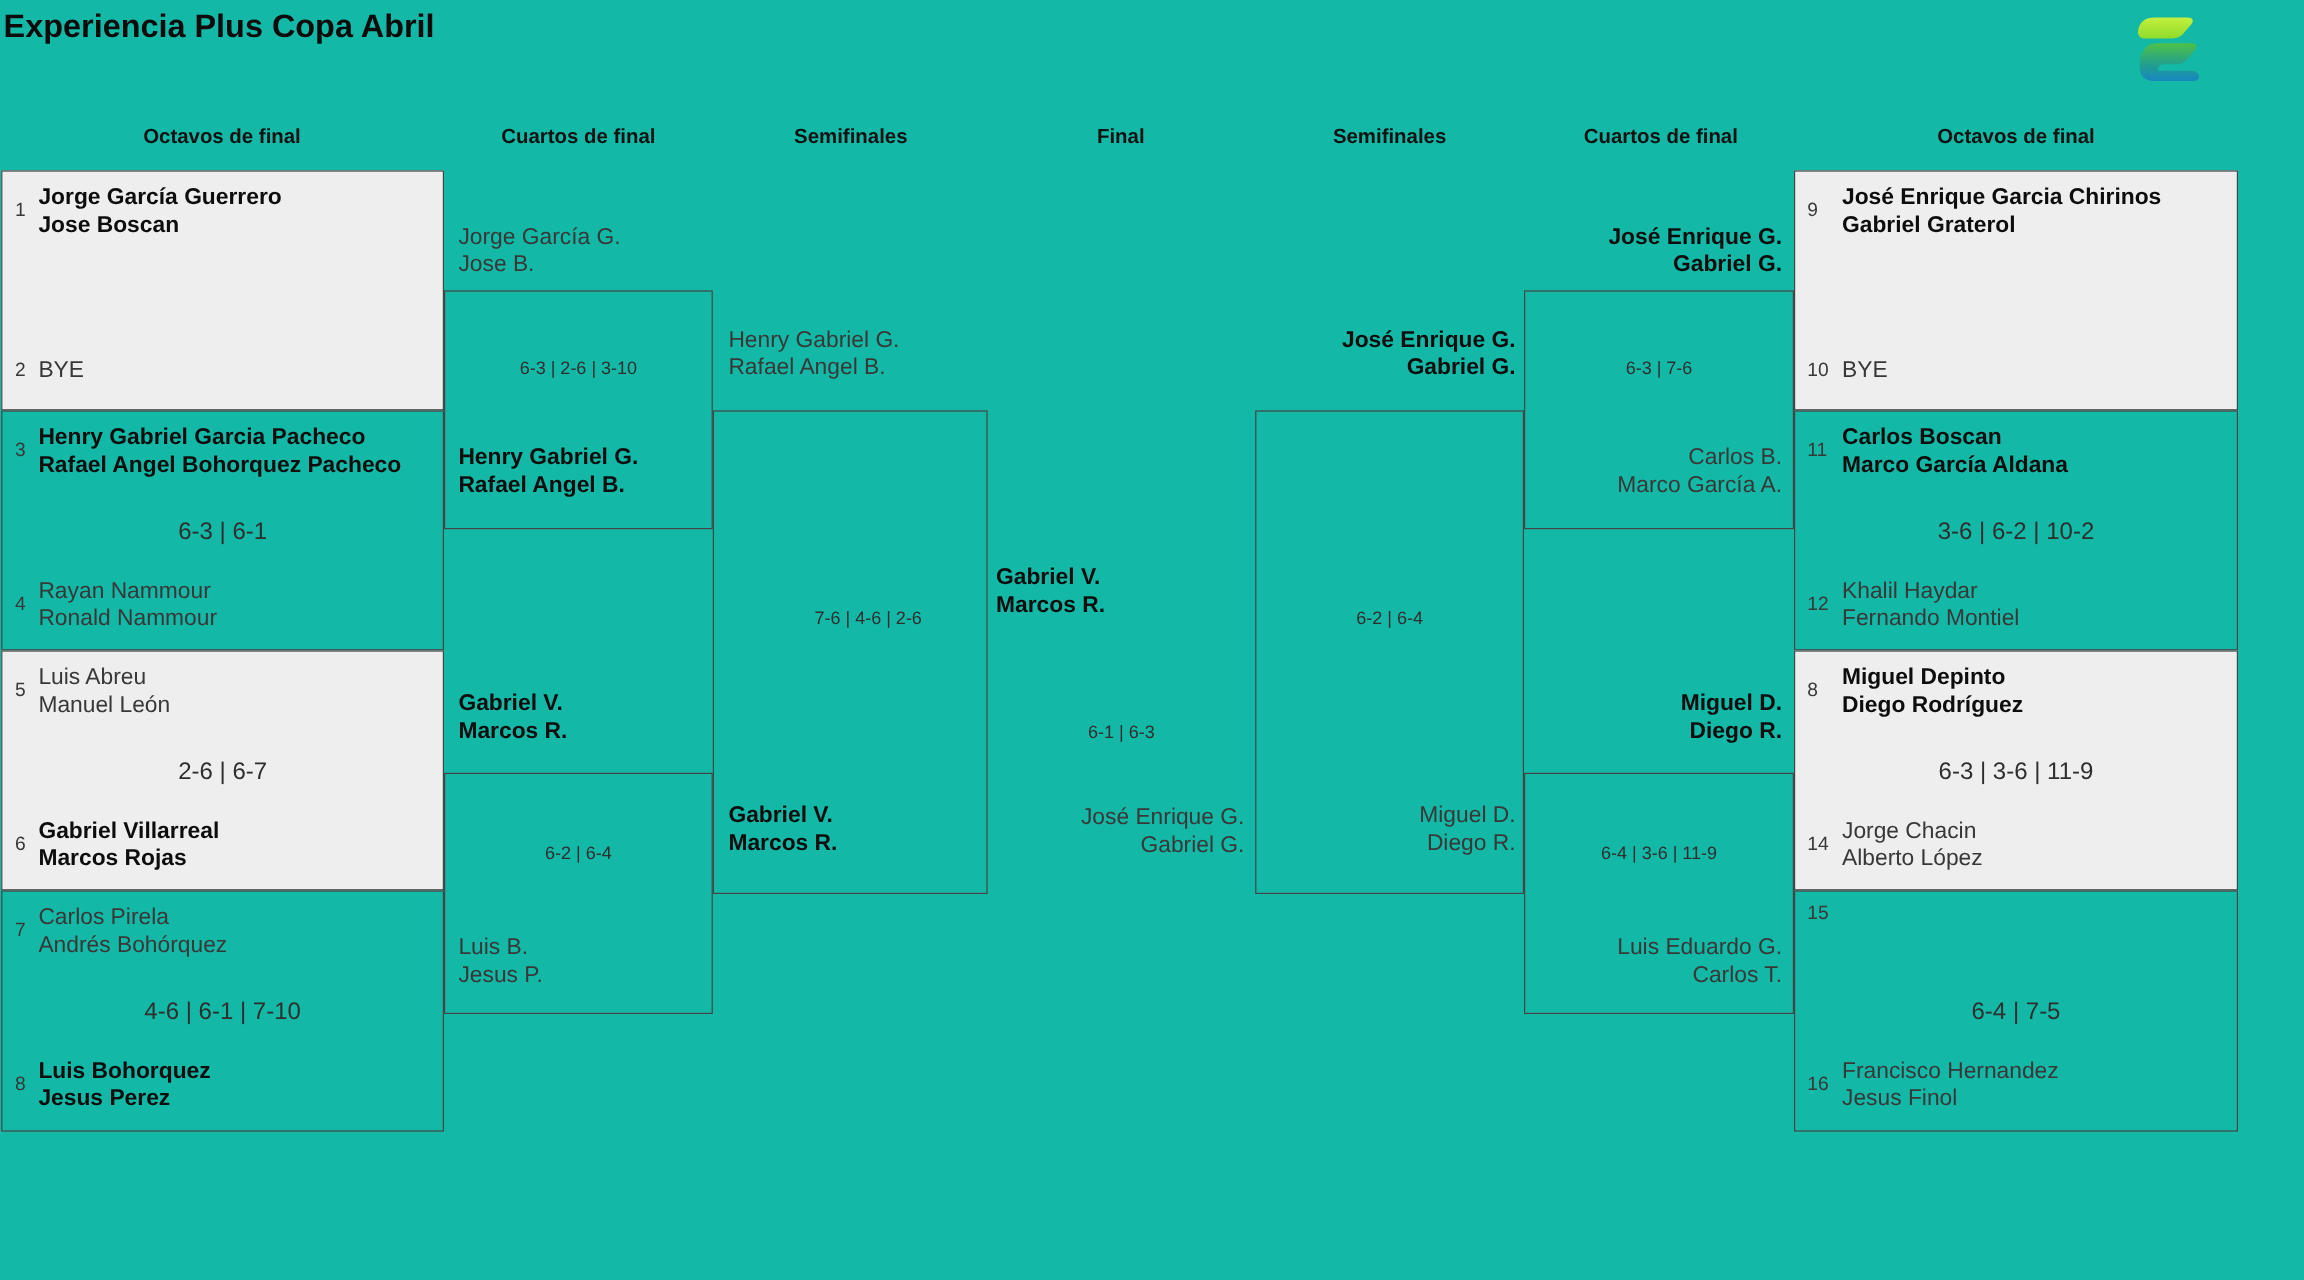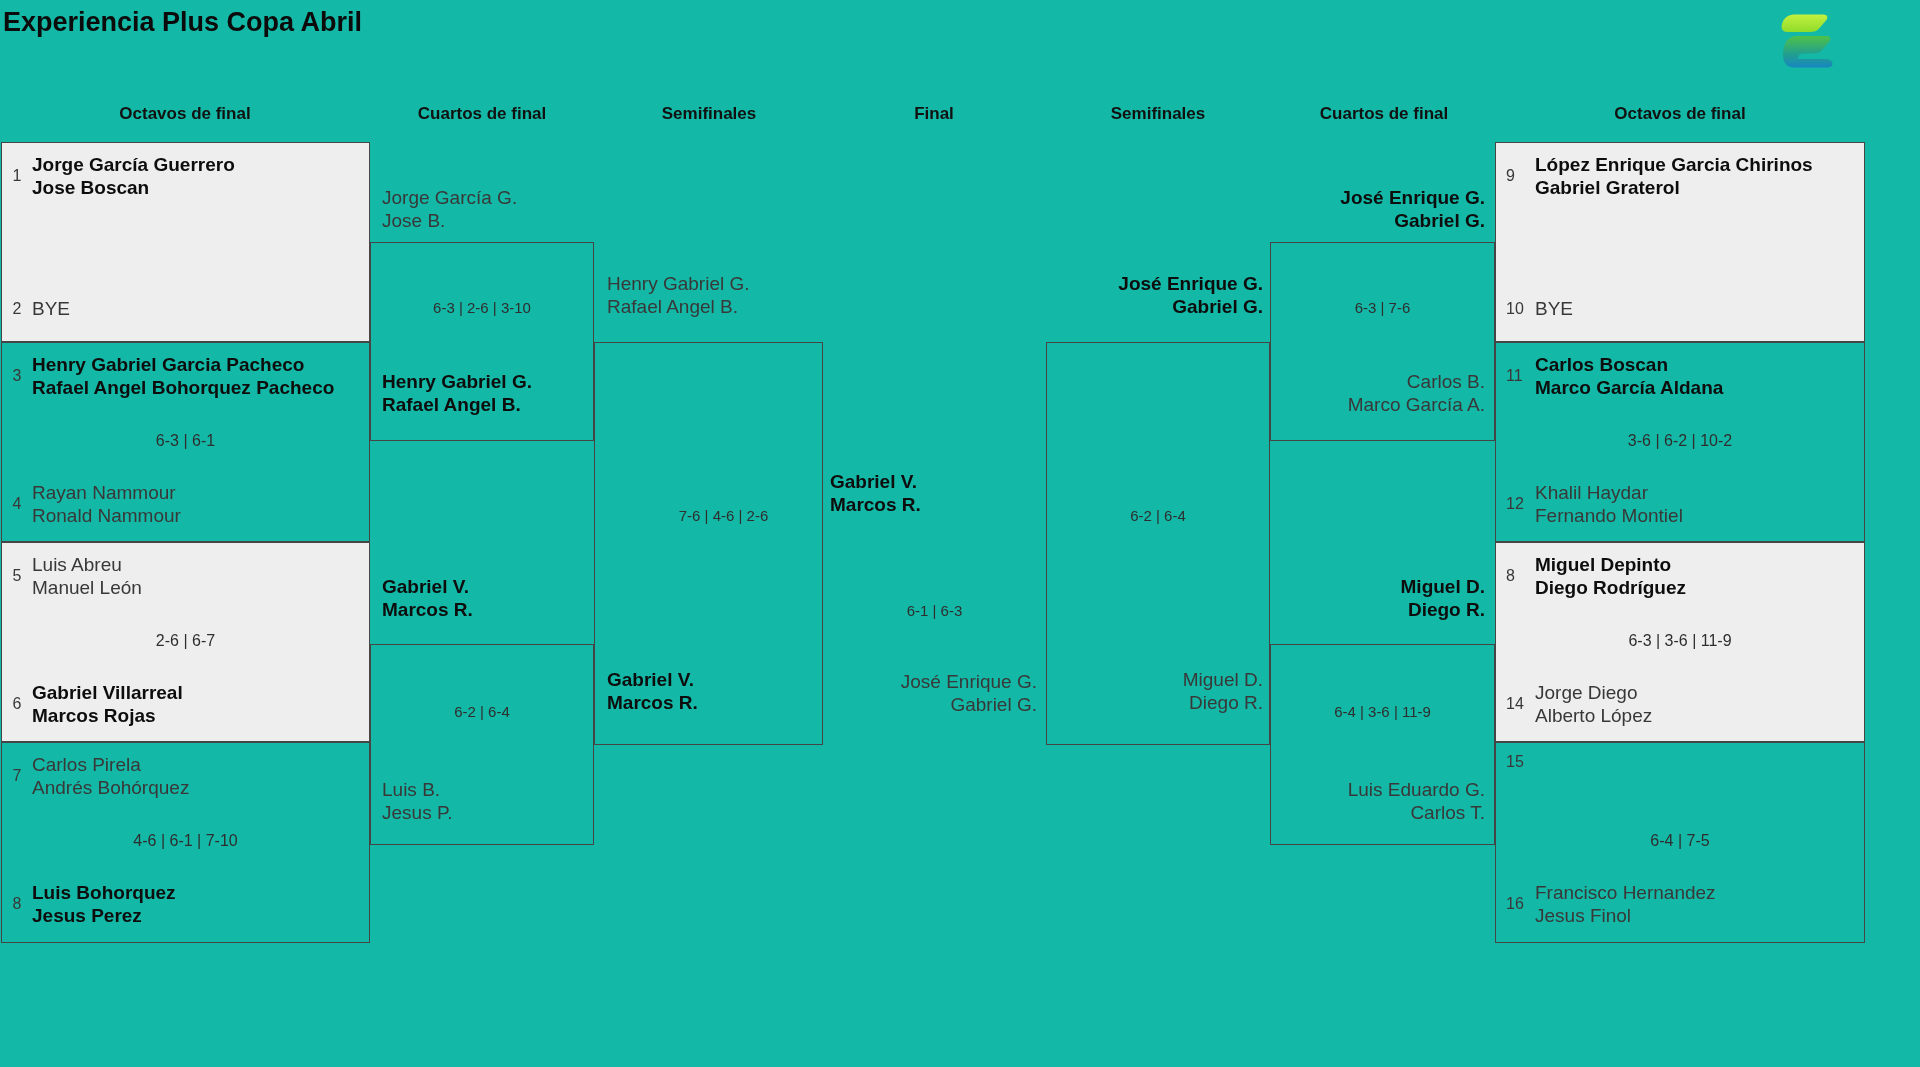--- a/index.html
+++ b/index.html
@@ -19,21 +19,21 @@
   .trow.rgt{padding-left:10px;}
   .seed{flex:none;font-size:16px;color:#383838;}
   .trow.lft .seed{width:18px;text-align:center;}
   .trow.rgt .seed{width:24px;text-align:left;}
   .nm{margin-left:6px;font-size:19px;line-height:23px;color:#383838;}
   .trow.rgt .nm{margin-left:5px;}
   .t1{top:10px;}
   .t2{top:138px;}
   .t2s{top:154px;}
   .w .nm, .nm2.w{font-weight:700;color:#0d0d0d;}
-  .score{position:absolute;left:0;right:0;top:89px;height:22px;text-align:center;font-size:16px;color:#2e2e2e;}
+  .score{position:absolute;left:0;right:0;top:89px;height:22px;text-align:center;font-size:20px;color:#2e2e2e;}
   
   .nm2{position:absolute;font-size:19px;line-height:23px;color:#383838;width:300px;}
   .nm2.ra{text-align:right;}
   .sc2{position:absolute;height:22px;text-align:center;font-size:15px;color:#2e2e2e;margin-top:16px;}
   .l{min-height:23px;}
 </style>
 </head>
 <body>
 
 <div class="canvas">
@@ -133,21 +133,21 @@
         <div class="l">Luis Bohorquez</div>
         <div class="l">Jesus Perez</div>
       </div>
     </div>
   </div>
 
   <div class="box fill" style="left:1495px;top:142px;width:370px;height:200px">
     <div class="trow rgt t1 w">
       <span class="seed">9</span>
       <div class="nm">
-        <div class="l">López Enrique Garcia Chirinos</div>
+        <div class="l">José Enrique Garcia Chirinos</div>
         <div class="l">Gabriel Graterol</div>
       </div>
     </div>
     <div class="trow rgt t2s">
       <span class="seed">10</span>
       <div class="nm">
         <div class="l">BYE</div>
       </div>
     </div>
   </div>
@@ -175,21 +175,21 @@
       <span class="seed">8</span>
       <div class="nm">
         <div class="l">Miguel Depinto</div>
         <div class="l">Diego Rodríguez</div>
       </div>
     </div>
     <div class="score">6-3 | 3-6 | 11-9</div>
     <div class="trow rgt t2">
       <span class="seed">14</span>
       <div class="nm">
-        <div class="l">Jorge Diego</div>
+        <div class="l">Jorge Chacin</div>
         <div class="l">Alberto López</div>
       </div>
     </div>
   </div>
 
   <div class="box" style="left:1495px;top:742px;width:370px;height:201px">
     <div class="trow rgt t1 w">
       <span class="seed">15</span>
     </div>
     <div class="score">6-4 | 7-5</div>

